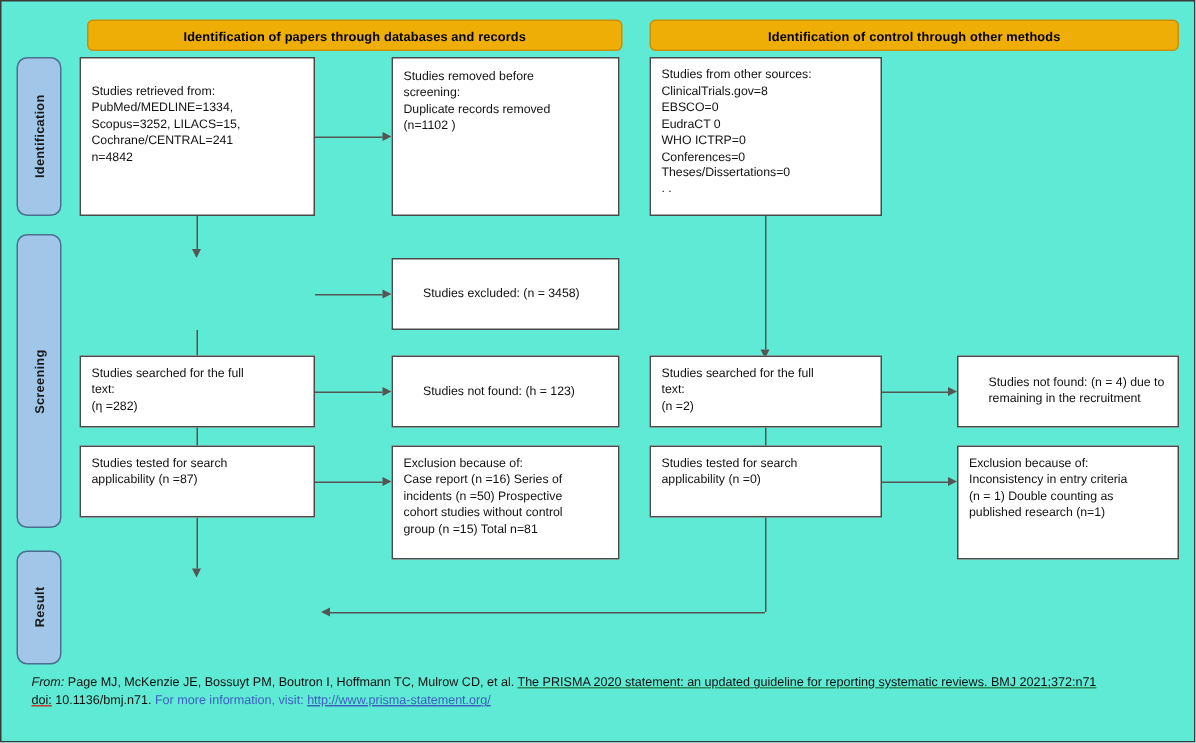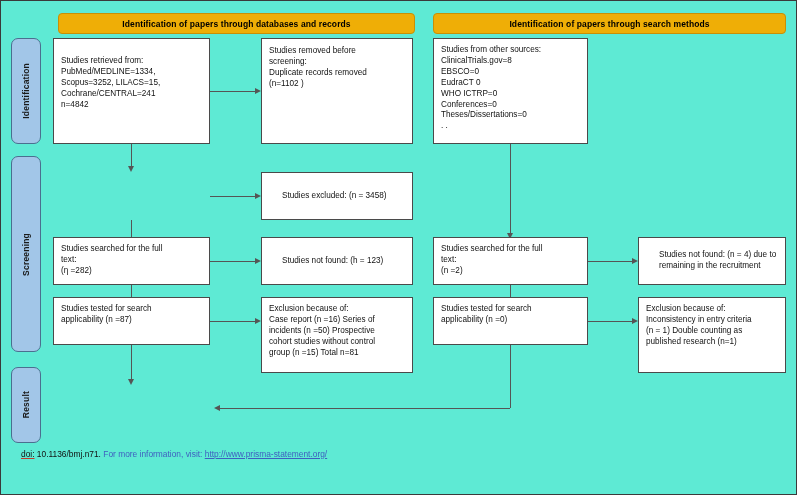--- a/index.html
+++ b/index.html
@@ -124,21 +124,21 @@
   .footer .link-text { color: #3f5fbf; }
   .footer .url { color: #3f5fbf; text-decoration: underline; text-align: right; }
 </style>
 </head>
 <body>
 
 <div id="canvas">
 
   <div class="gold-header" style="left:57px; top:12px; width:357px; height:21px;">Identification of papers through databases and records</div>
 
-  <div class="gold-header" style="left:432px; top:12px; width:353px; height:21px;">Identification of papers through search methods</div>
+  <div class="gold-header" style="left:432px; top:12px; width:353px; height:21px;">Identification of control through other methods</div>
 
   <div class="stage-label" style="left:10px; top:37px; width:30px; height:106px;">
     <span>Identification</span>
   </div>
 
   <div class="stage-label" style="left:10px; top:155px; width:30px; height:196px;">
     <span>Screening</span>
   </div>
 
   <div class="stage-label" style="left:10px; top:366px; width:30px; height:76px;">
@@ -234,20 +234,25 @@
   <div class="vline" style="left:130px; top:344px; height:34px;"></div>
   <div class="arrow-d" style="left:126.5px; top:378px;"></div>
 
   <div class="vline" style="left:509px; top:344px; height:63px;"></div>
   <div class="hline" style="left:219px; top:407px; width:290px;"></div>
   <div class="arrow-l" style="left:213px; top:403.5px;"></div>
 
 
   <div class="footer">
     <div>
+      <span class="ital">From:</span>
+      <span>Page MJ, McKenzie JE, Bossuyt PM, Boutron I, Hoffmann TC, Mulrow CD, et al.</span>
+      <span class="grn">The PRISMA 2020 statement: an updated guideline for reporting systematic reviews. BMJ 2021;372:n71</span>
+    </div>
+    <div>
       <span class="uline">doi:</span>
       <span>10.1136/bmj.n71.</span>
       <span class="link-text">For more information, visit:</span>
       <a class="url" href="#">http://www.prisma-statement.org/</a>
     </div>
   </div>
 
 </div>
 
 </body></html>

